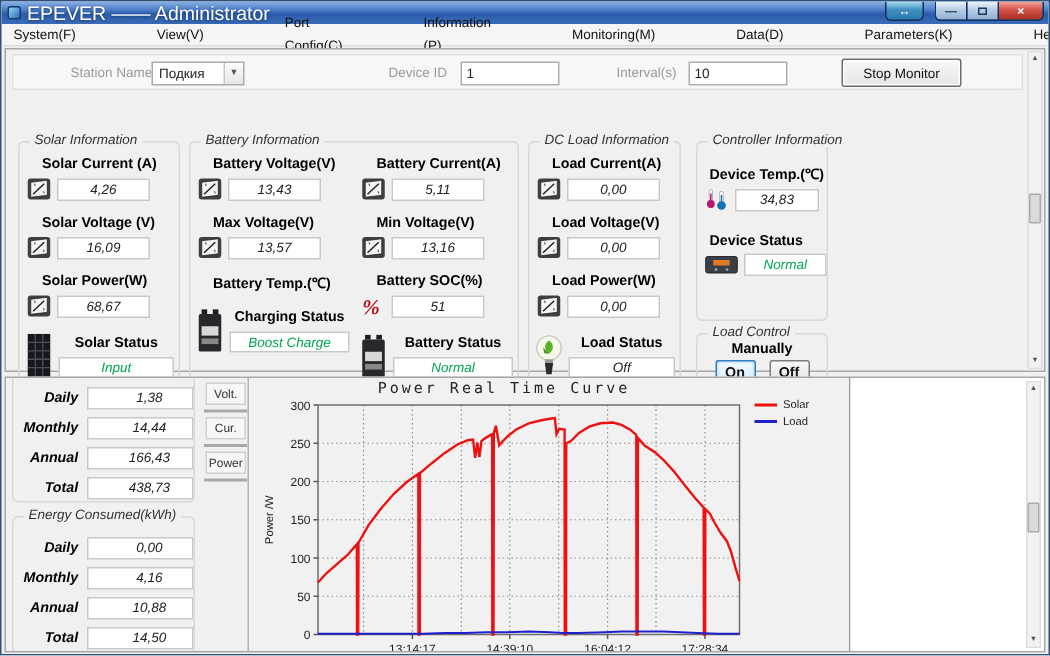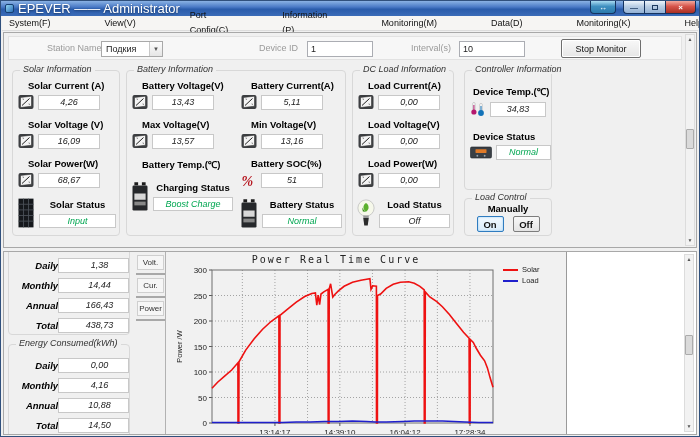--- a/index.html
+++ b/index.html
@@ -46,21 +46,21 @@
     border-left:1px solid #c8c8c8; background:linear-gradient(#fdfdfd,#e6e6e6);
     font-size:6px; color:#555; text-align:center; line-height:14px; }
   .tb-input { position:absolute; top:4px; width:66px; height:16px; background:#fff;
     border:1px solid #abadb3; font-size:9px; color:#222; padding:0 3px;
     font-family:"Liberation Sans", sans-serif; }
   .btn-stop { position:absolute; left:552px; top:2px; width:80px; height:19px;
     background:linear-gradient(#f8f8f8,#e6e6e6); border:1px solid #6e6e6e;
     box-shadow:inset 0 0 0 1px #fff; font-size:9px; color:#111; border-radius:2px; }
 
   
-  .grp { position:absolute; border:1px solid #d8d8d8; border-radius:4px; }
+  .grp { position:absolute; border:1px solid #d8d8d8; border-radius:4px;margin-top:24px; }
   .grp-title { position:absolute; top:-7px; left:7px; background:#f0f0f0; padding:0 3px;
     font-size:9px; font-style:italic; color:#333; white-space:nowrap; }
   .lbl { display:block; font-weight:bold; font-size:9.5px; color:#000;
     margin:9px 2px 3px 15px; white-space:nowrap; }
   .row { display:flex; align-items:center; gap:4px; margin-left:5px; }
   .ic { width:16px; height:16px; flex:none; }
   .vbox { width:62px; height:15px; background:#fff; border:1px solid #c8c8c8;
     font-size:9px; font-style:italic; color:#222; text-align:center; line-height:13px; }
   .status { display:flex; align-items:flex-end; gap:3px; margin:10px 3px 0 3px; }
   .status .sic { width:20px; height:30px; flex:none; }
@@ -85,21 +85,21 @@
   .vs-thumb { position:absolute; left:0; width:8px; height:20px;
     background:#dadada; border:1px solid #ababab; border-radius:1px; }
 
   
   .main-bottom { position:absolute; left:2px; top:250px; right:2px; bottom:1px;
     background:#f0f0f0; border:1px solid #a8a8a8; overflow:hidden; }
   .stats { position:absolute; left:0; top:0; width:131px; bottom:0; overflow:hidden; }
   .sgrp { position:absolute; left:4px; width:122px; border:1px solid #d8d8d8; border-radius:4px; }
   .srow { display:flex; align-items:center; margin-top:5px; }
   .srow .skey { width:50px; text-align:right; font-weight:bold; font-style:italic;
-    font-size:9.5px; }
+    font-size:9.5px; padding-right:6px; }
   .srow .vbox { width:72px;padding-left:12px; }
 
   .cbtn-col { position:absolute; left:132px; top:2px; width:29px; }
   .cbtn { display:block; width:27px; height:15px; margin:1px auto 0 auto;
     background:#f6f6f6; border:1px solid #cfcfcf; font-size:8px; color:#333; }
   .cbtn-sep { height:2px; background:#a8a8a8; margin:3px 0; }
 
   .chart-panel { position:absolute; left:161px; top:0; width:402px; bottom:0;
     background:#f1f1f1; border-left:1px solid #b2b2b2; border-right:1px solid #9a9a9a; }
   .chart-title { position:absolute; left:0; right:60px; top:2px; text-align:center;
@@ -191,21 +191,21 @@
     </div>
   </div>
 
   <div class="menubar">
     <span class="menu-item">System(F)</span>
     <span class="menu-item">View(V)</span>
     <span class="menu-item">Port Config(C)</span>
     <span class="menu-item">Information (P)</span>
     <span class="menu-item">Monitoring(M)</span>
     <span class="menu-item">Data(D)</span>
-    <span class="menu-item">Monitoring(K)</span>
+    <span class="menu-item">Parameters(K)</span>
     <span class="menu-item">Help(H)</span>
   </div>
 
   <div class="main-top">
 
     <div class="toolbar">
       <span class="tb-label" style="left:38px">Station Name</span>
       <div class="combo">
         <span>Подкия</span>
         <span class="combo-arrow">▼</span>

